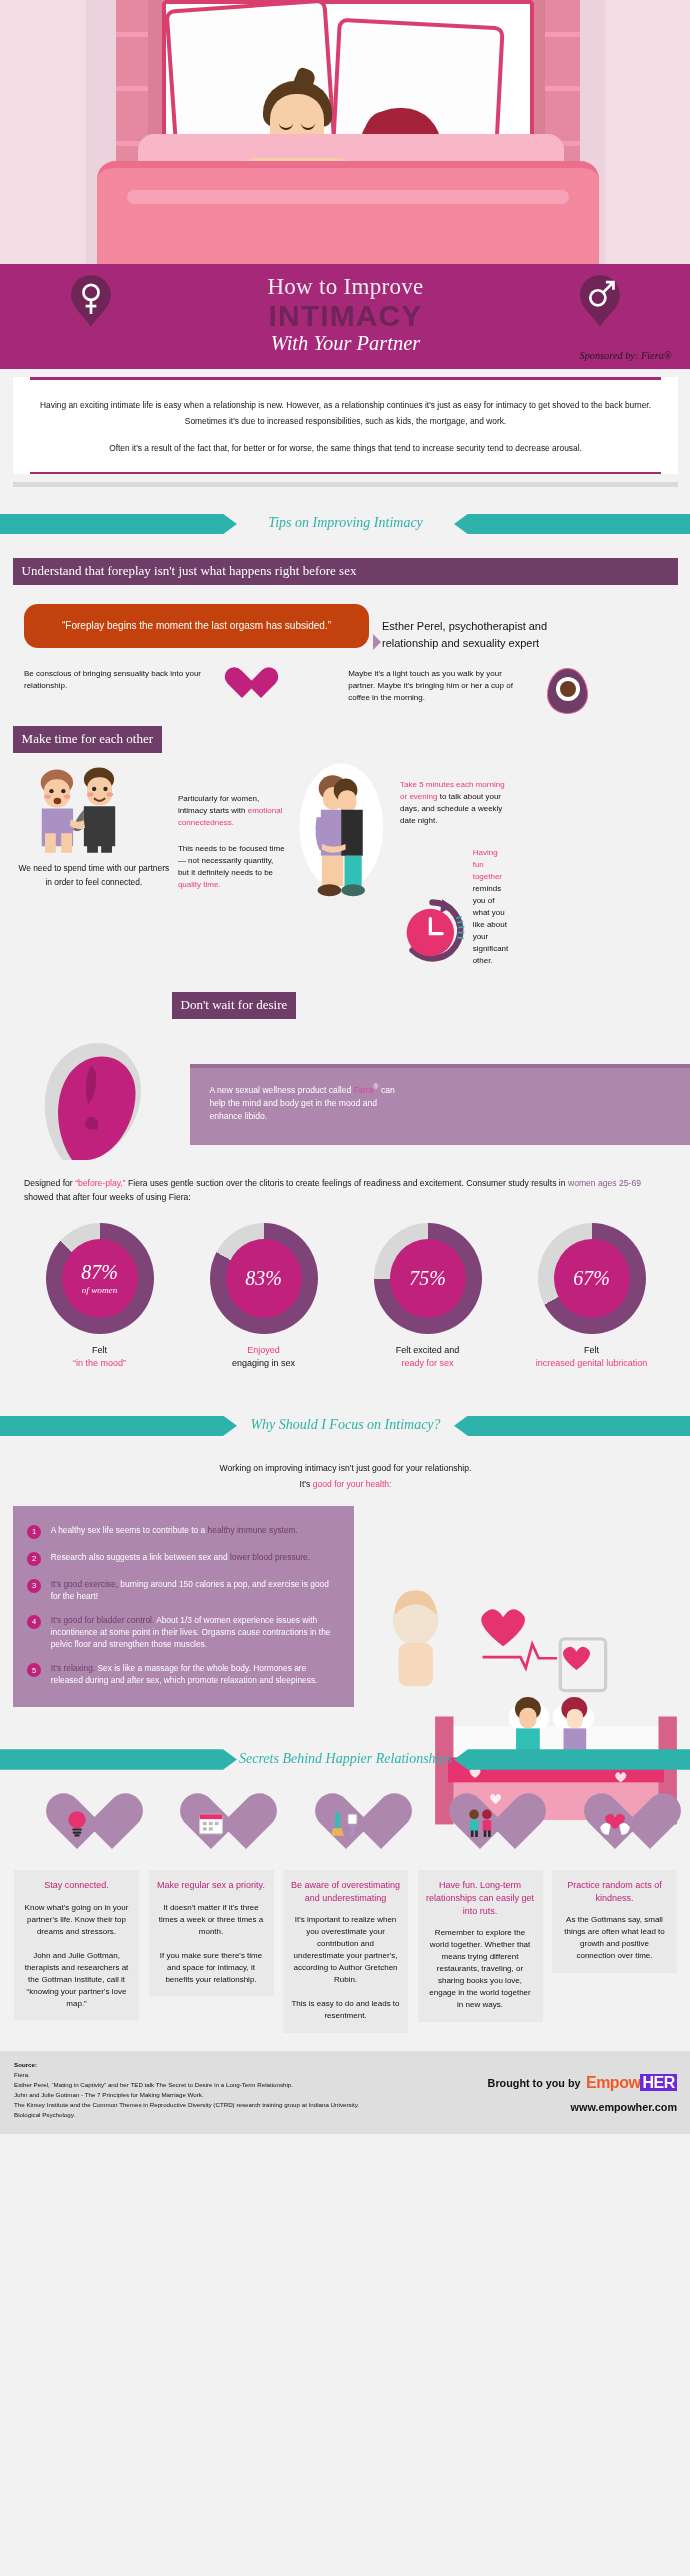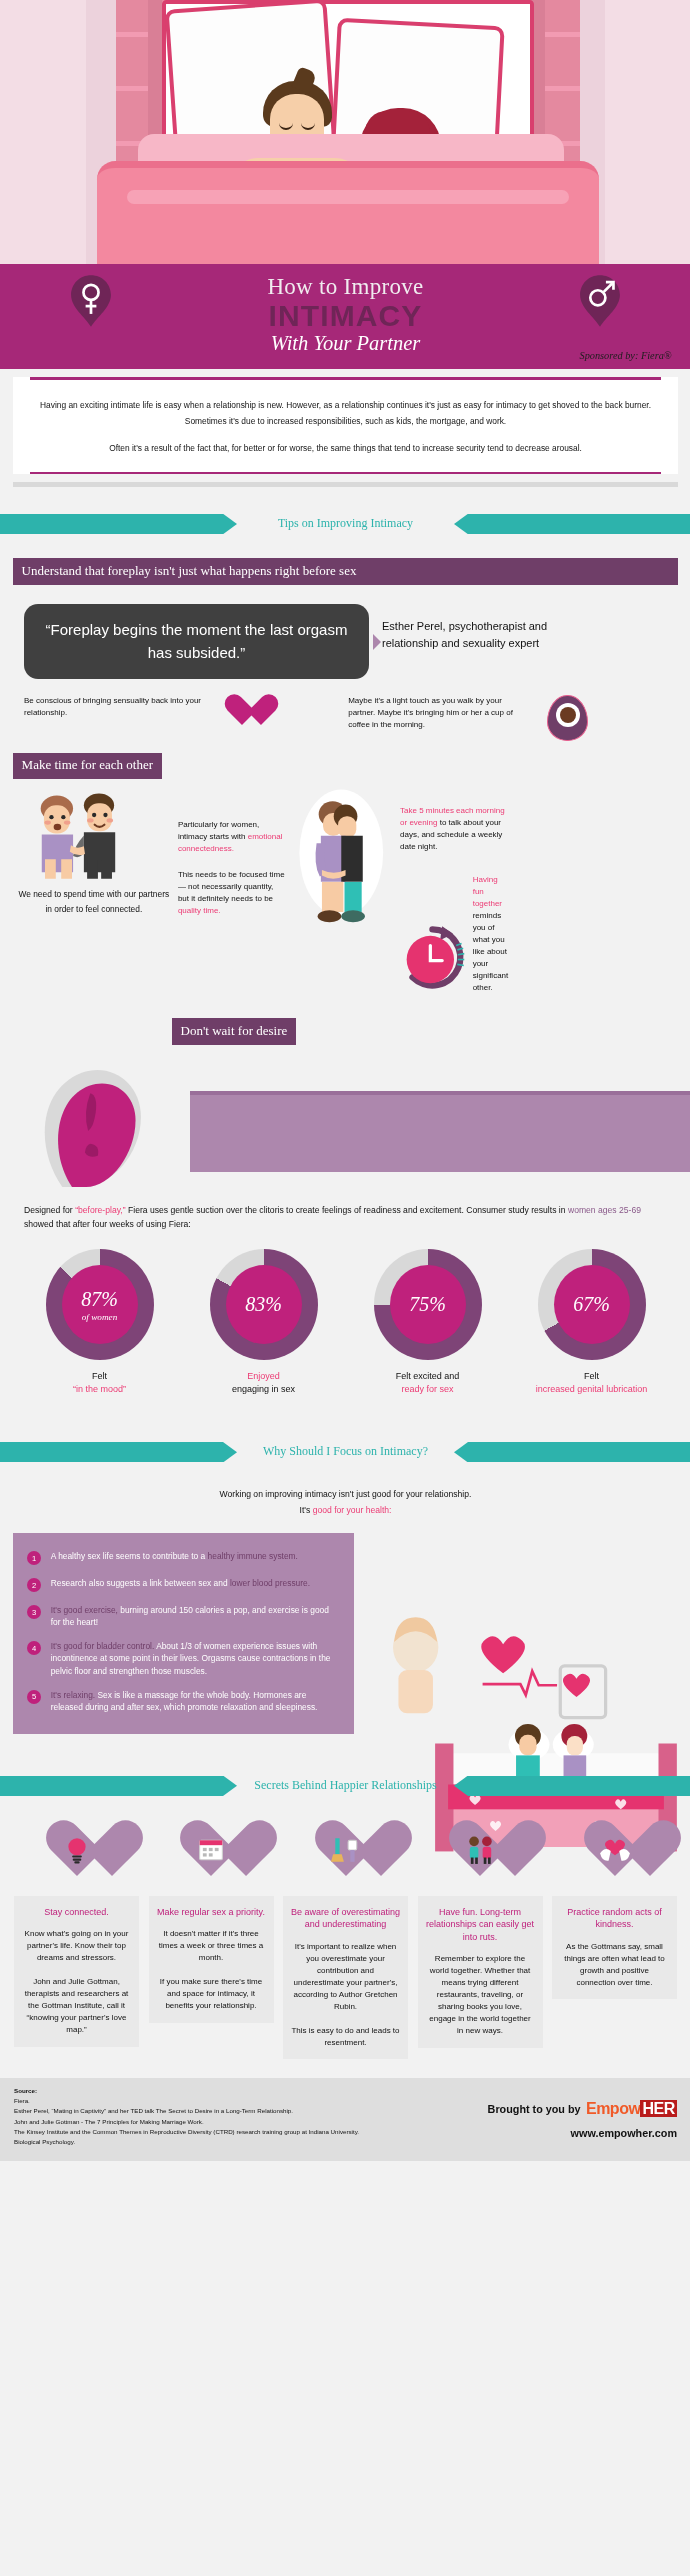--- a/index.html
+++ b/index.html
@@ -78,36 +78,36 @@
   .intro-body { padding: 18.3px 21.6px 15px; text-align: center; font-size: 8.4px; line-height: 1.9; color: #141414; }
   .intro-body p + p { margin-top: 10.8px; }
   .sep-gray { height: 4.9px; background: #d9d9d9; margin: 0 13px 0; }
 
   
   .ribbon { position: relative; height: 45px; margin-top: 14px; display: flex; align-items: center; justify-content: center; }
   .ribbon .bar { position: absolute; top: 13px; height: 20.5px; background: #2db3ac; }
   .ribbon .bar.l { left: 0; width: 237px; clip-path: polygon(0 0, calc(100% - 14px) 0, 100% 50%, calc(100% - 14px) 100%, 0 100%); }
   .ribbon .bar.r { right: 0; width: 237px; clip-path: polygon(14px 0, 100% 0, 100% 100%, 14px 100%, 0 50%); }
   .ribbon .txt {
-    position: relative; z-index: 2; font-family: "Liberation Serif", serif; 
-    color: #2db3ac; font-size: 12px; padding: 0 10.8px; background: transparent;
+    position: relative; z-index: 2; font-family: "Liberation Serif", serif; font-style: italic;
+    color: #2db3ac; font-size: 14px; padding: 0 10.8px; background: transparent;
   }
 
   
   .ph {
     display: inline-block; background: #6f3e68; color: #fff;
     font-family: "Liberation Serif", serif; font-size: 13px; padding: 4.9px 8.6px 6px;
   }
   .ph-row { margin: 12px 13px 0; }
 
   
   .quote-row { display: flex; align-items: flex-start; margin: 19.4px 24px 0; gap: 13px; }
   .bubble {
-    position: relative; background: #404040; color: #fff; border-radius: 14px;
-    padding: 14px 18.3px; width: 345px; text-align: center; font-size: 15px; line-height: 1.55;
+    position: relative; background: #c2410c; color: #fff; border-radius: 14px;
+    padding: 14px 18.3px; width: 345px; text-align: center; font-size: 10px; line-height: 1.55;
   }
   .bubble:after {
     content: ""; position: absolute; right: -12px; top: 30px;
     border: 8.6px solid transparent; border-left-color: #ad87ad; border-right: 0;
   }
   .quote-attrib { font-size: 11px; line-height: 1.55; padding-top: 14px; width: 205px; }
 
   
   .icon-row { display: flex; margin: 16px 24px 0; align-items: flex-start; gap: 5.4px; }
   .icon-row .cell { display: flex; align-items: flex-start; gap: 21px; width: 50%; }
@@ -192,21 +192,21 @@
   .card .t { color: #bf217c; font-size: 9px; line-height: 1.4; }
   .card .p { font-size: 8px; line-height: 1.5; margin-top: 9.7px; }
 
   
   .footer { background: #dedede; margin-top: 18.3px; padding: 8.6px 14px 14px; display: flex; }
   .src { width: 410px; font-size: 6.2px; line-height: 1.62; }
   .src .lbl { font-weight: bold; }
   .brought { flex: 1; text-align: right; padding-top: 14px; }
   .brought .line1 { font-size: 10.8px; font-weight: bold; display: flex; justify-content: flex-end; align-items: center; gap: 5.4px; }
   .logo { font-family: "Liberation Sans", sans-serif; font-weight: bold; font-size: 16px; color: #f05a28; letter-spacing: -0.5px; }
-  .logo .her { background: #b91c1c; color: #fff; padding: 0 2.2px; }
+  .logo .her { background: #6d28d9; color: #fff; padding: 0 2.2px; }
   .brought .url { font-size: 10.8px; font-weight: bold; margin-top: 8.6px; }
 </style>
 </head>
 <body>
 
 <div class="page">
 
   <div class="hero">
     <div class="hero-stripes">
       <i style="background:#f3dde5"></i>
@@ -405,20 +405,23 @@
     <div class="head">
       <div class="ph">Don't wait for desire</div>
     </div>
     <svg class="device" viewBox="0 0 260 230">
       <path d="M60 230 C10 160 14 50 96 18 C150 -2 206 36 206 100 C206 170 150 230 96 230 Z" fill="#d9d9d9"></path>
       <path d="M78 230 C36 168 44 66 110 42 C158 26 196 60 196 106 C196 168 150 230 104 230 Z" fill="#bf217c"></path>
       <path d="M112 56 q14 4 10 36 q-4 28 -14 34 q-10 -34 4 -70 z" fill="#9c1a66"></path>
       <path d="M112 150 q18 2 14 22 q-16 6 -24 -6 q2 -14 10 -16 z" fill="#9c1a66"></path>
     </svg>
     <div class="dwfd-panel">
+      <div class="c">
+        <span>A new sexual wellness product called </span><span style="color:#d8489a">Fiera</span><sup>®</sup><span> can help the mind and body get in the mood and enhance libido.</span>
+      </div>
     </div>
   </div>
 
   <div class="study" style="margin-top:32px">
     <span>Designed for </span><span class="pink">“before-play,”</span><span> Fiera uses gentle suction over the clitoris to create feelings of readiness and excitement. Consumer study results in </span><span class="mauve">women ages 25-69</span><span> showed that after four weeks of using Fiera:</span>
   </div>
 
   <div class="donuts">
     <div class="donut-cell">
       <div class="donut">

